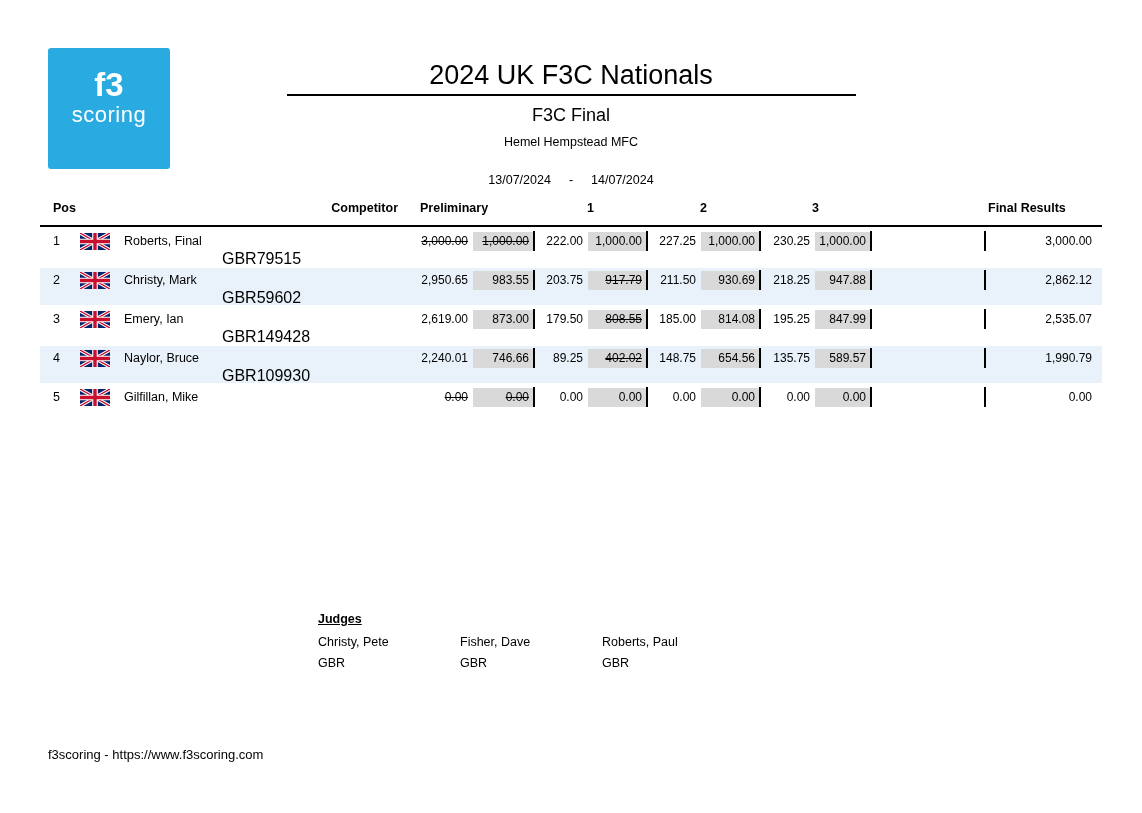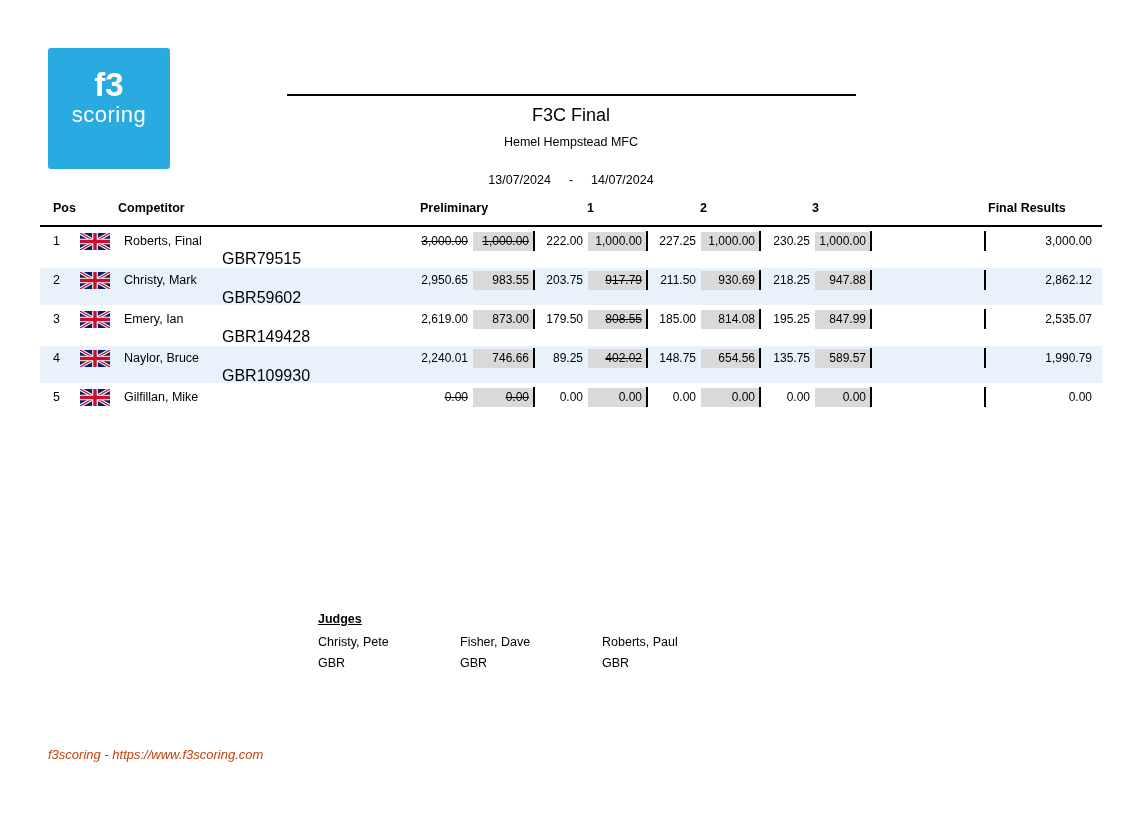--- a/index.html
+++ b/index.html
@@ -22,21 +22,21 @@
   .title-rule { position:absolute; top:94px; left:287px; width:569px; height:2px; background:#000; }
   .subtitle { position:absolute; top:105px; left:0; width:100%; text-align:center; font-size:18px; }
   .venue { position:absolute; top:135px; left:0; width:100%; text-align:center; font-size:12.5px; }
   .dates { position:absolute; top:173px; left:0; width:100%; text-align:center; font-size:12.5px; }
   .dates span { margin:0 9px; }
 
   
   .results-table { position:absolute; left:40px; top:201px; width:1062px; }
   .thead { display:flex; font-weight:bold; font-size:12.5px; height:26px; border-bottom:2px solid #000; }
   .h-pos    { width:40px;  padding-left:13px; }
-  .h-comp   { width:318px; padding-left:38px; }
+  .h-comp   { width:318px; padding-left:38px;text-align:right; }
   .h-prelim { width:135px; padding-left:22px; white-space:nowrap; }
   .h-sep    { width:2px; }
   .h-r      { width:111px; text-align:center; }
   .h-r3     { width:109px; text-align:center; }
   .h-spacer { width:112px; }
   .h-final  { width:116px; padding-left:2px; white-space:nowrap; }
 
   .trow { width:100%; }
   .trow.striped { background:#e9f2fb; }
   .trow .main { display:flex; align-items:center; height:24px; font-size:12px; margin-top:2px;}
@@ -61,32 +61,33 @@
   .struck { text-decoration:line-through; }
 
   
   .judges { position:absolute; left:318px; top:612px; font-size:12.5px; }
   .judges-heading { font-weight:bold; text-decoration:underline; margin-bottom:9px; }
   .judges-row { display:flex; }
   .judge { width:142px; }
   .judge-name { margin-bottom:7px; }
 
   
-  .footer { position:absolute; left:48px; top:747px; font-style:italic; font-size:13px; color:#c2410c; }
+  .footer { position:absolute; left:48px; top:747px; font-size:13px; color:#000000; }
 </style>
 </head>
 <body>
 
 <div class="page">
 
   <div class="logo" style="background: rgb(41, 171, 226);">
     <div class="logo-f3">f3</div>
     <div class="logo-scoring">scoring</div>
   </div>
 
+  <div class="title">2024 UK F3C Nationals</div>
   <div class="title-rule"></div>
   <div class="subtitle">F3C Final</div>
   <div class="venue">Hemel Hempstead MFC</div>
   <div class="dates">
     <span>13/07/2024</span><span>-</span><span>14/07/2024</span>
   </div>
 
   <div class="results-table">
     <div class="thead">
       <div class="h-pos">Pos</div>

